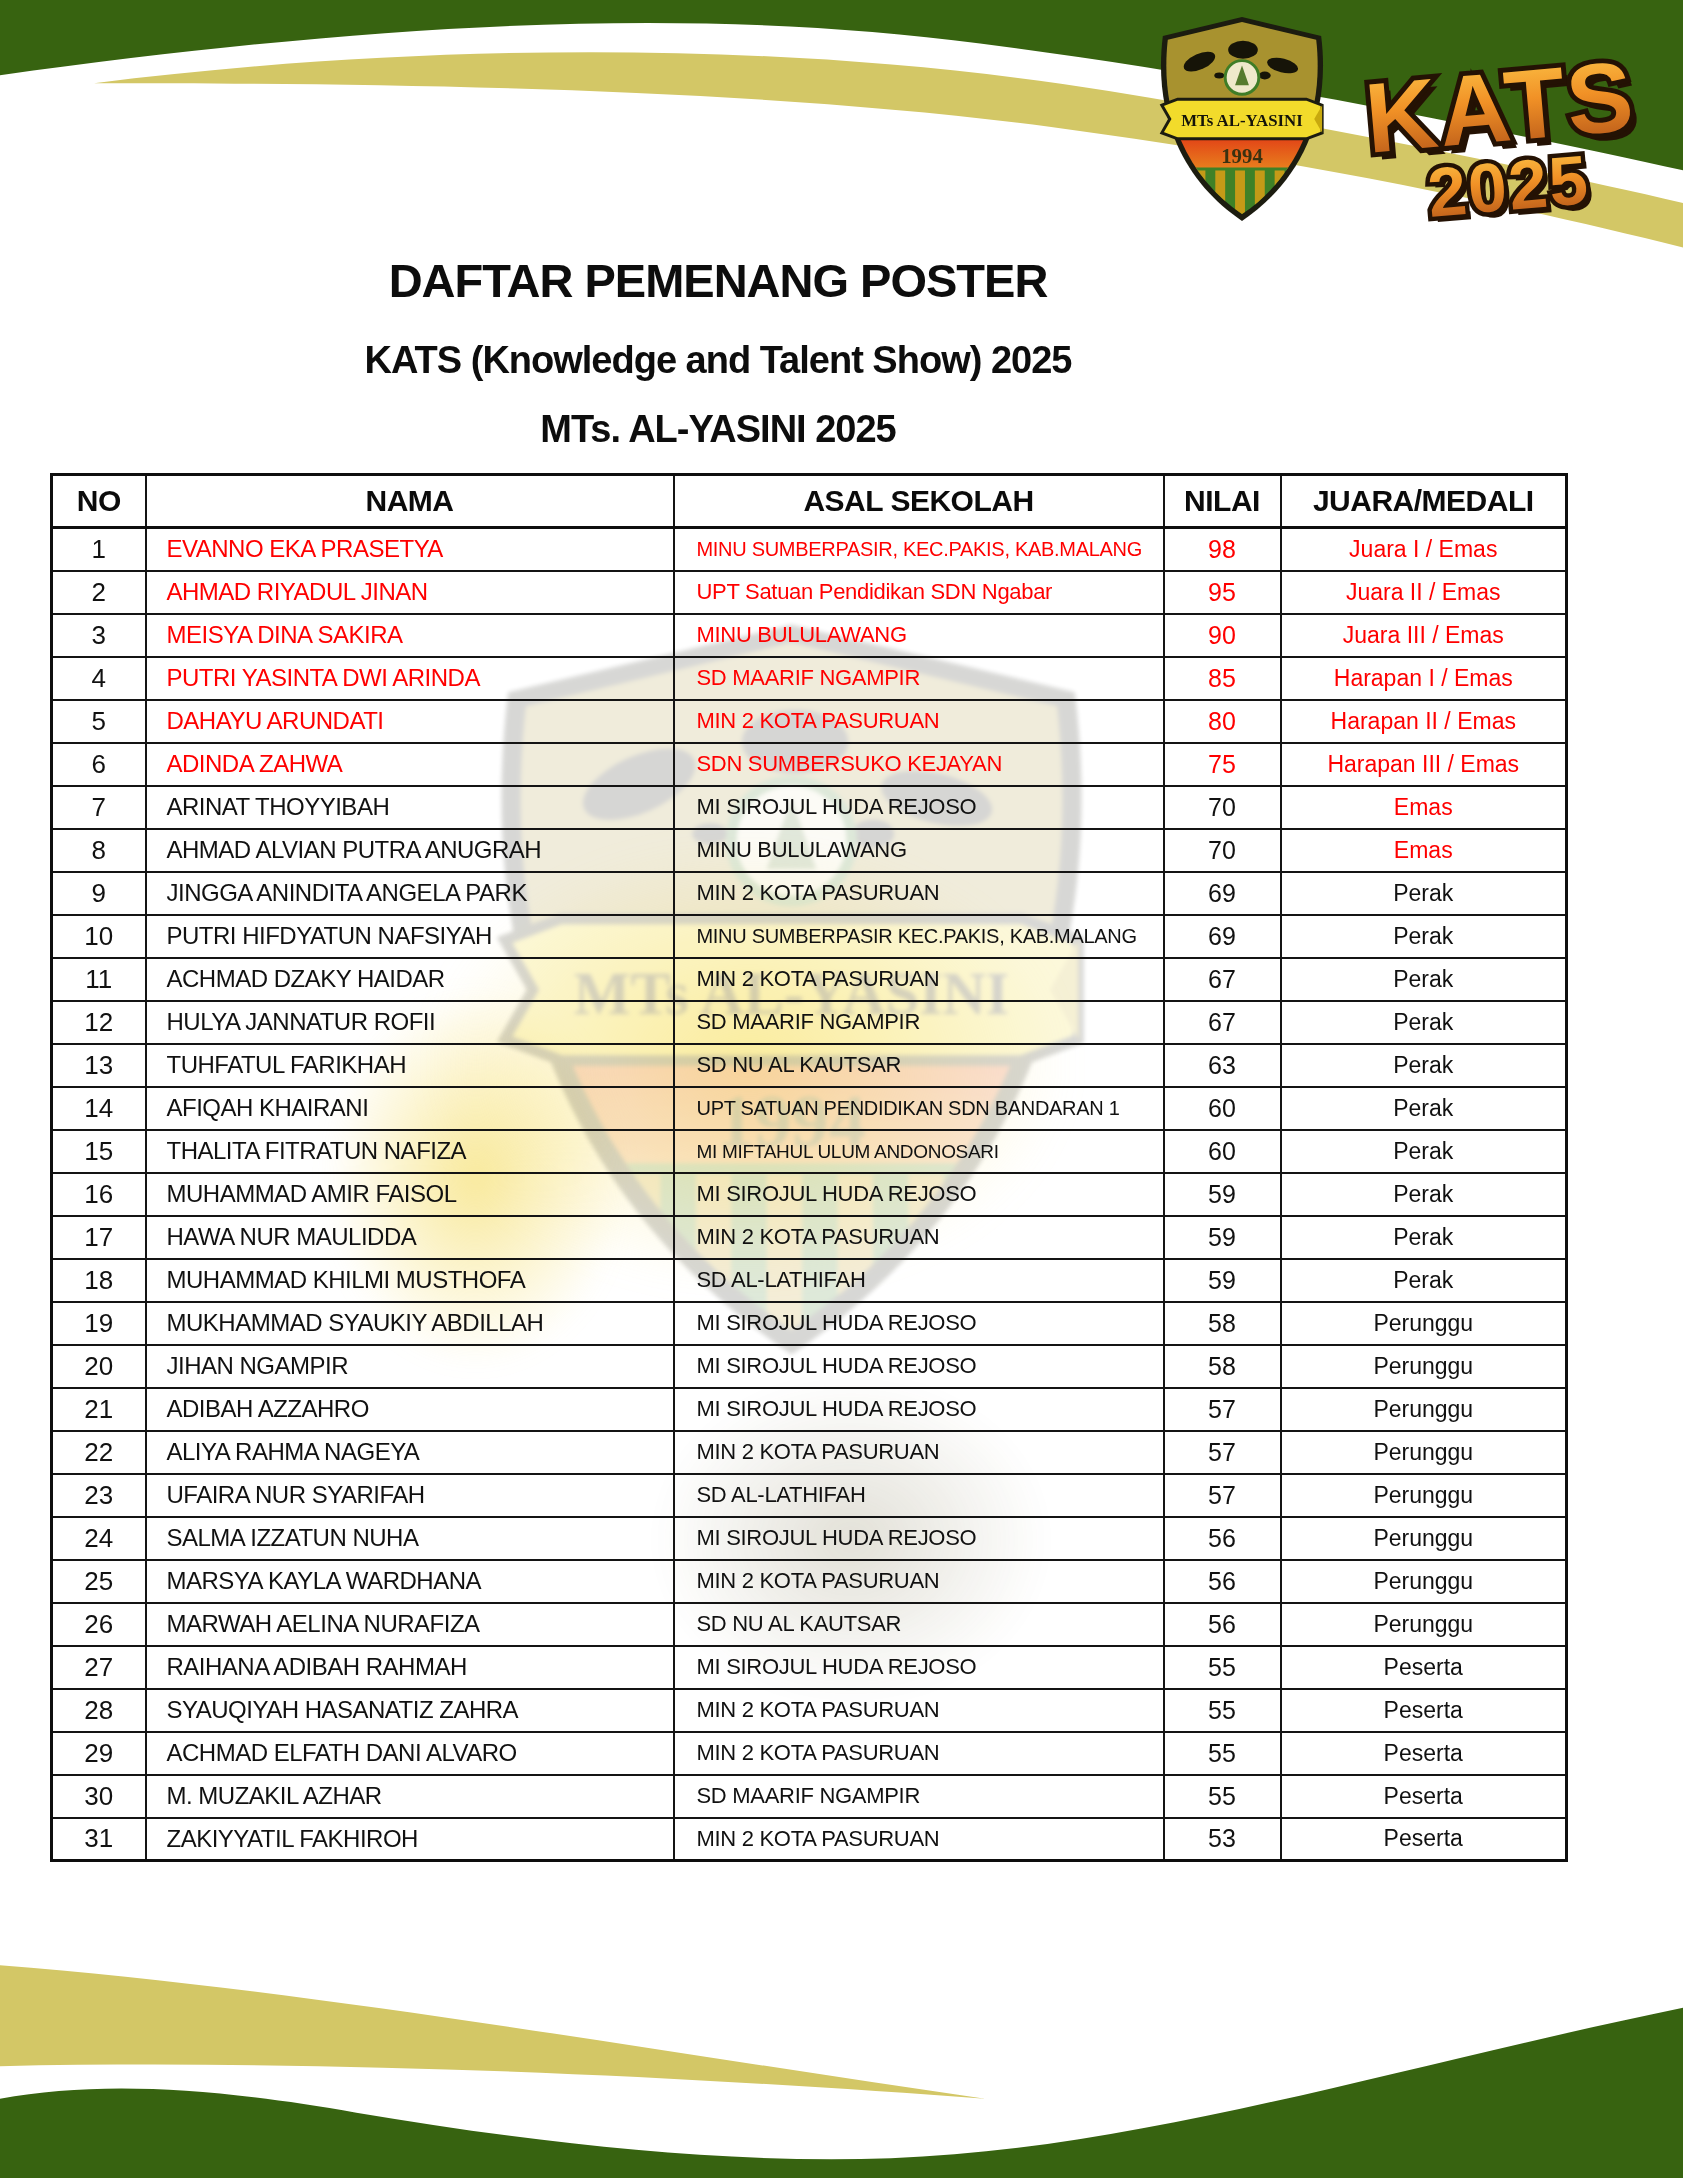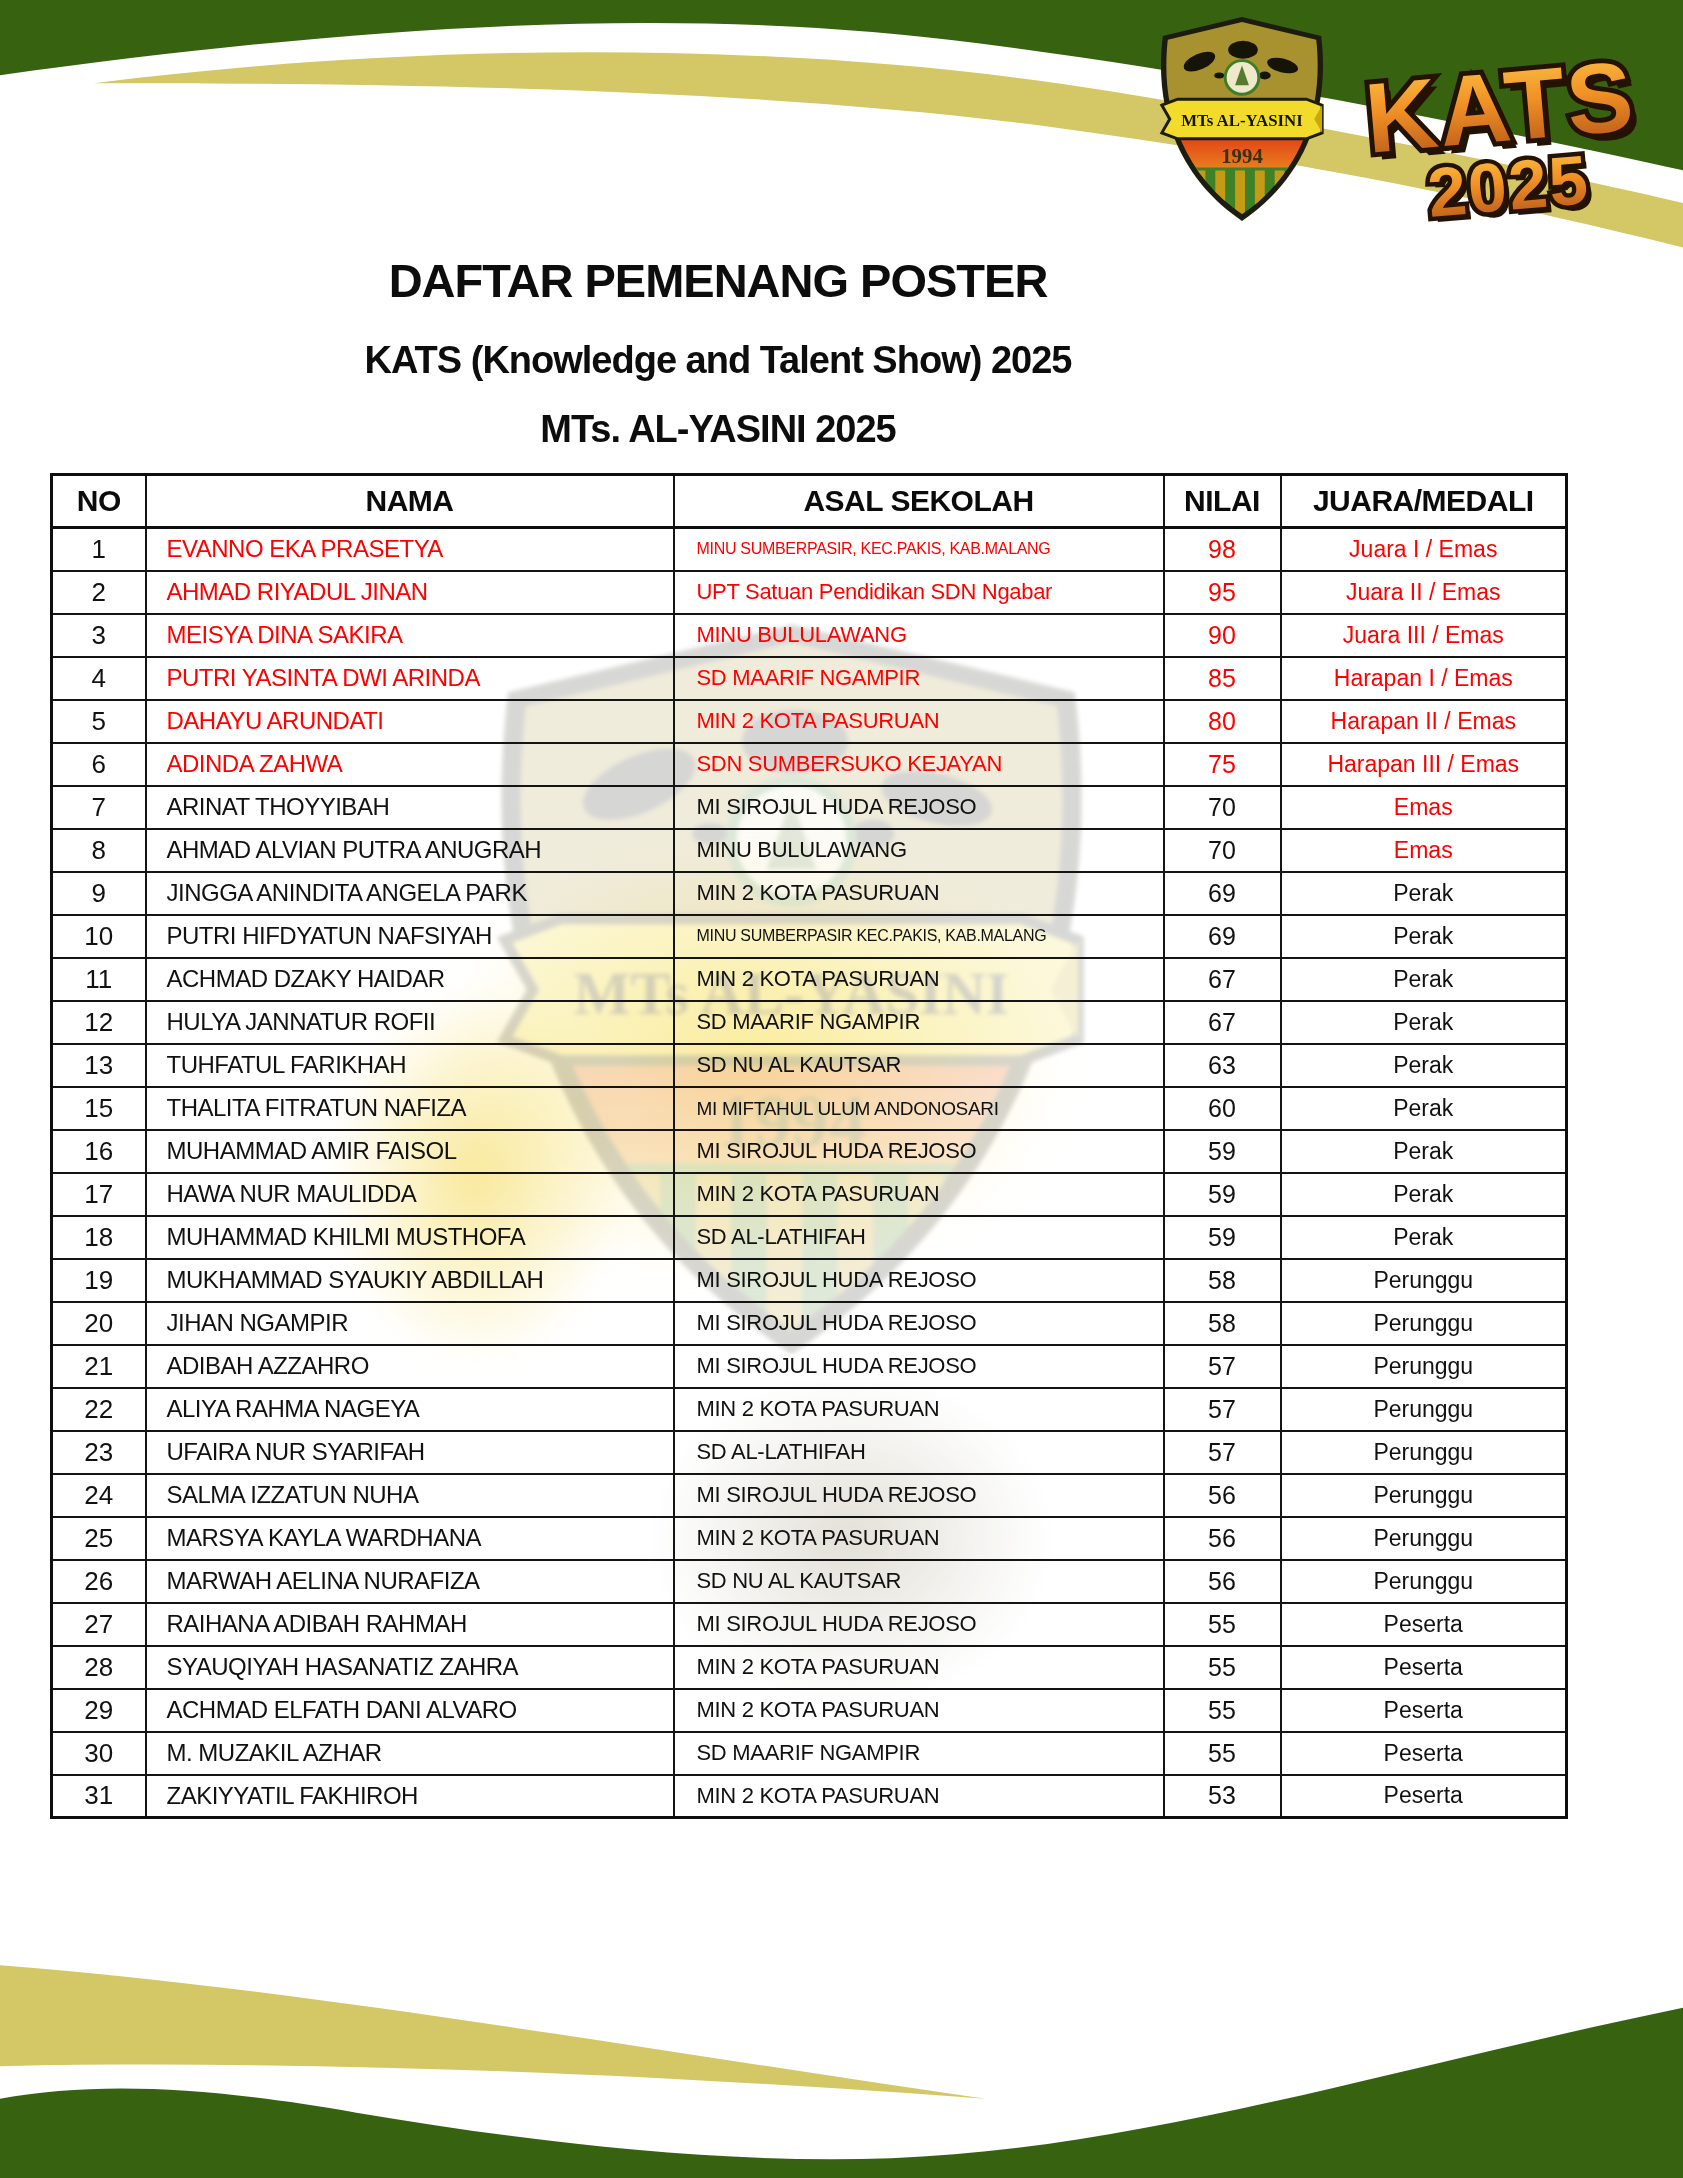--- a/index.html
+++ b/index.html
@@ -40,21 +40,21 @@
                 background:transparent;color:#111;}
   table.winners th,table.winners td{border:2px solid #141414;box-sizing:border-box;
                 vertical-align:middle;overflow:hidden;white-space:nowrap;background:transparent;}
   table.winners{border:3px solid #0e0e0e;}
   table.winners th{height:53px;font-size:30px;font-weight:bold;letter-spacing:-0.5px;
                 border-bottom:3px solid #0e0e0e;text-align:center;color:#0b0b0b;margin-top:28px;}
   table.winners td{height:43px;}
   .c-no{text-align:center;font-size:26px;color:#111;}
   .c-name{text-align:left;padding-left:20px;font-size:24px;letter-spacing:-0.5px;}
   .c-school{text-align:left;padding-left:22px;font-size:22px;letter-spacing:-0.3px;line-height:1;}
-  .c-school.s{font-size:16px;}
+  .c-school.s{font-size:20px;}
   .c-school.m{font-size:19px;}
   .c-score{text-align:center;font-size:25px;}
   .c-medal{text-align:center;font-size:23px;margin-left:32px;}
   .red-row .c-name,.red-row .c-school,.red-row .c-score,.red-row .c-medal{color:var(--red,#ff0000);}
   .c-medal.medal-red{color:var(--red,#ff0000);}
 </style>
 </head>
 <body>
 
 <div class="page">
@@ -246,20 +246,27 @@
             <td class="c-medal ">Perak</td>
           </tr>
           <tr>
             <td class="c-no">13</td>
             <td class="c-name">TUHFATUL FARIKHAH</td>
             <td class="c-school ">SD NU AL KAUTSAR</td>
             <td class="c-score">63</td>
             <td class="c-medal ">Perak</td>
           </tr>
           <tr>
+            <td class="c-no">14</td>
+            <td class="c-name">AFIQAH KHAIRANI</td>
+            <td class="c-school s">UPT SATUAN PENDIDIKAN SDN BANDARAN 1</td>
+            <td class="c-score">60</td>
+            <td class="c-medal ">Perak</td>
+          </tr>
+          <tr>
             <td class="c-no">15</td>
             <td class="c-name">THALITA FITRATUN NAFIZA</td>
             <td class="c-school m">MI MIFTAHUL ULUM ANDONOSARI</td>
             <td class="c-score">60</td>
             <td class="c-medal ">Perak</td>
           </tr>
           <tr>
             <td class="c-no">16</td>
             <td class="c-name">MUHAMMAD AMIR FAISOL</td>
             <td class="c-school ">MI SIROJUL HUDA REJOSO</td>

